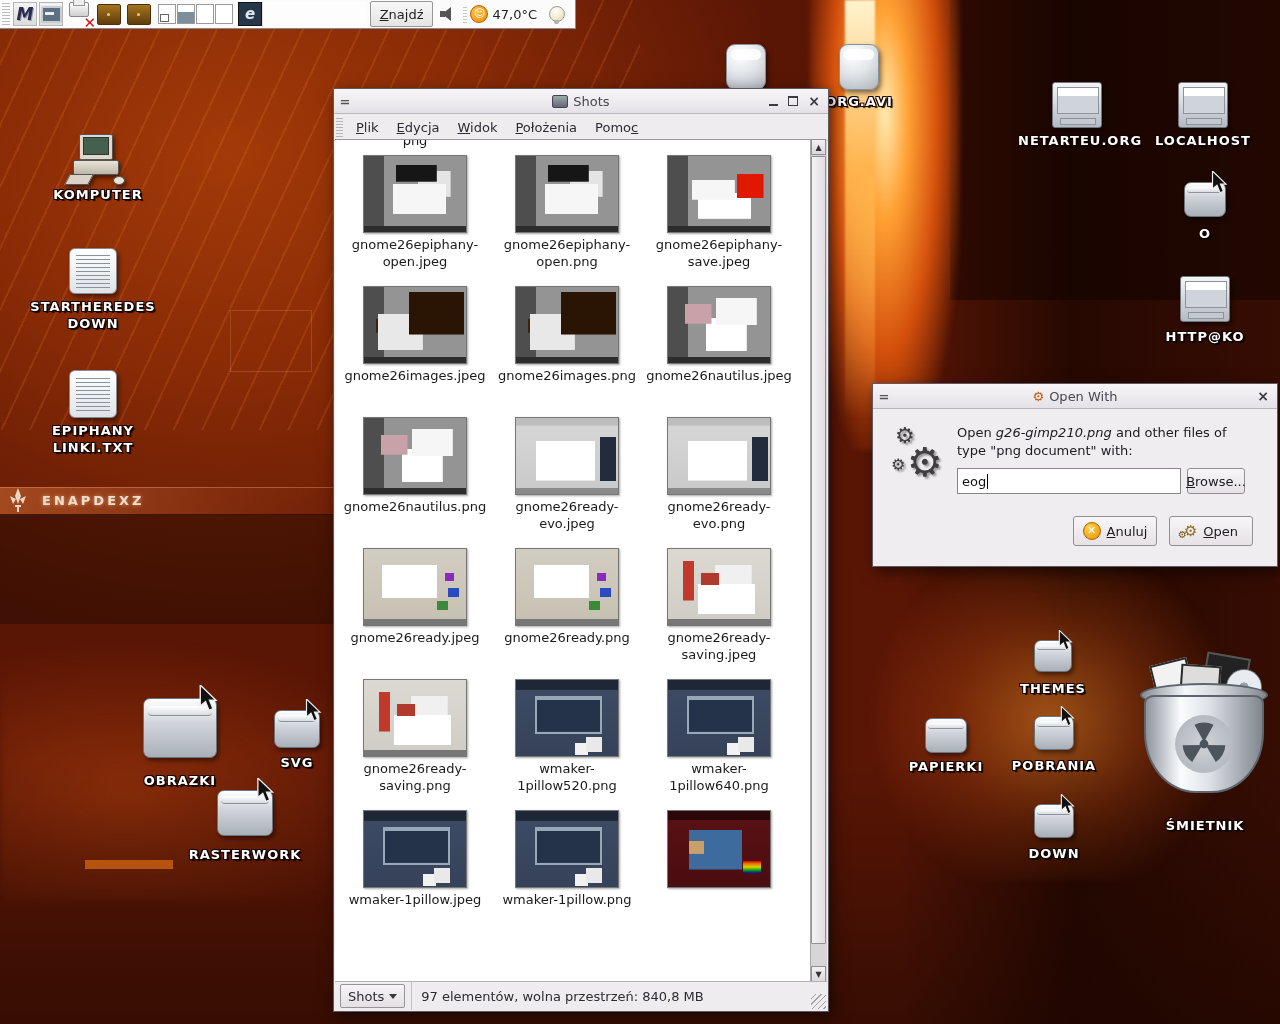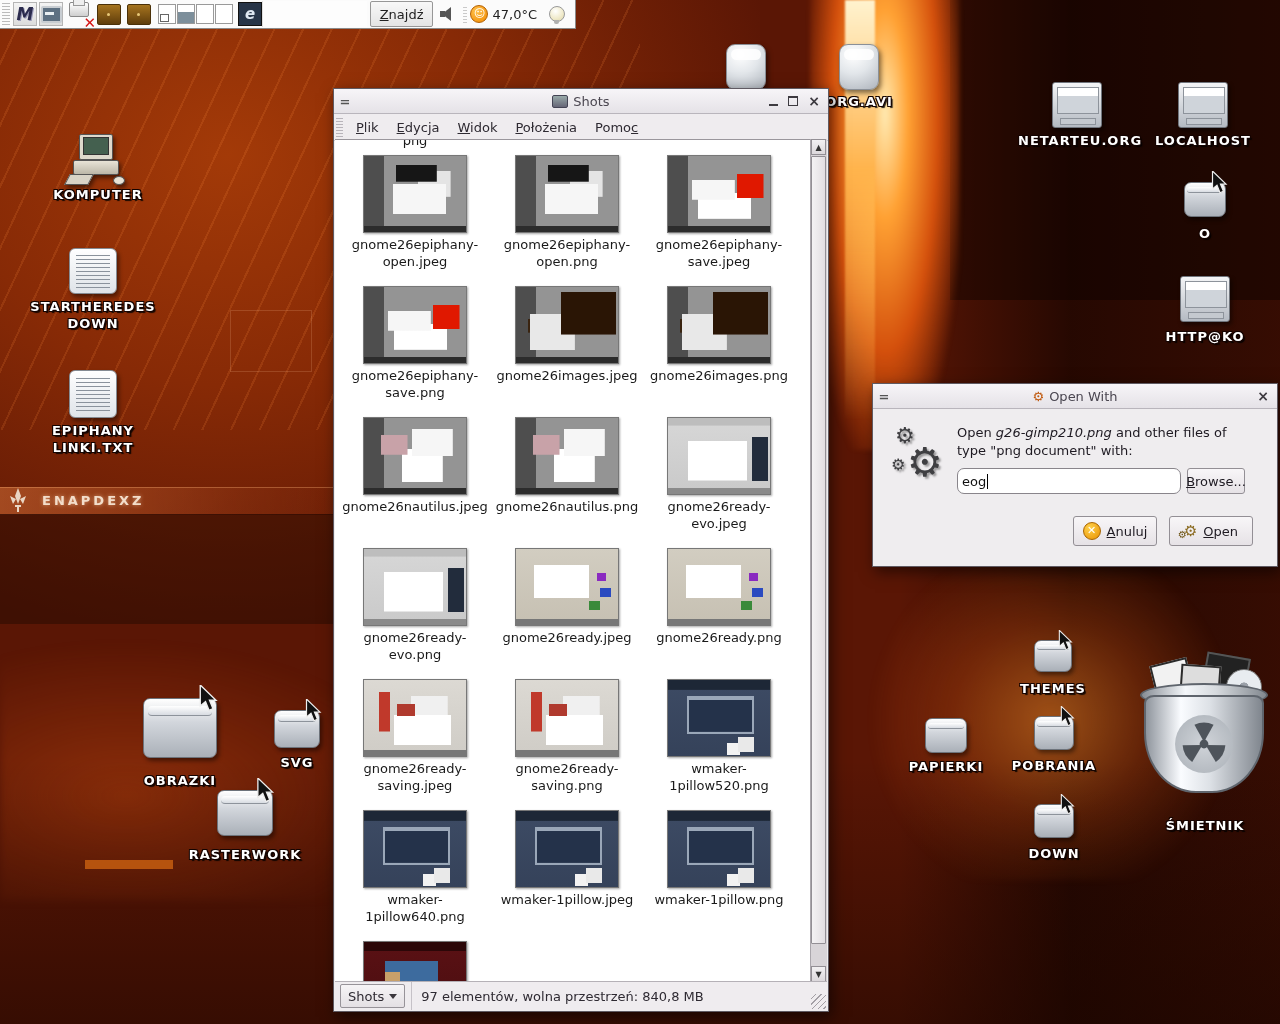--- a/index.html
+++ b/index.html
@@ -474,24 +474,20 @@
       </div>
       <div class="cell">
         <div class="thumb" data-thumb="gray"></div>
         <div class="fname">gnome26epiphany-open.png</div>
       </div>
       <div class="cell">
         <div class="thumb" data-thumb="red"></div>
         <div class="fname">gnome26epiphany-save.jpeg</div>
       </div>
       <div class="cell">
-        <div class="thumb" data-thumb="red"></div>
-        <div class="fname">gnome26epiphany-save.png</div>
-      </div>
-      <div class="cell">
         <div class="thumb" data-thumb="photo"></div>
         <div class="fname">gnome26images.jpeg</div>
       </div>
       <div class="cell">
         <div class="thumb" data-thumb="photo"></div>
         <div class="fname">gnome26images.png</div>
       </div>
       <div class="cell">
         <div class="thumb" data-thumb="gray2"></div>
         <div class="fname">gnome26nautilus.jpeg</div>
@@ -577,21 +573,21 @@
   </div>
 
   <div class="abs" style="left:34px;top:58px;">
     <span class="gears-big">⚙<span class="g2">⚙</span><span class="g3">⚙</span></span>
   </div>
 
   <div class="abs dlg-msg" style="left:84px;top:40px;width:302px;">
     <span>Open </span><i>g26-gimp210.png</i><span> and other files of type "png document" with:</span>
   </div>
 
-  <div class="abs fakeinput" style="left:84px;top:84px;width:224px;border-radius:7px;">
+  <div class="abs fakeinput" style="left:84px;top:84px;width:224px;">
     <span>eog</span>
       <span class="caret"></span>
   </div>
   <div class="abs gbtn" style="left:314px;top:84px;width:58px;height:26px;">
     <span><span class="accel">B</span><span>rowse...</span></span>
   </div>
 
   <div class="abs gbtn" style="left:200px;top:132px;width:84px;height:30px;">
     <span class="cancel-ic">✕</span>
     <span><span class="accel">A</span><span>nuluj</span></span>

